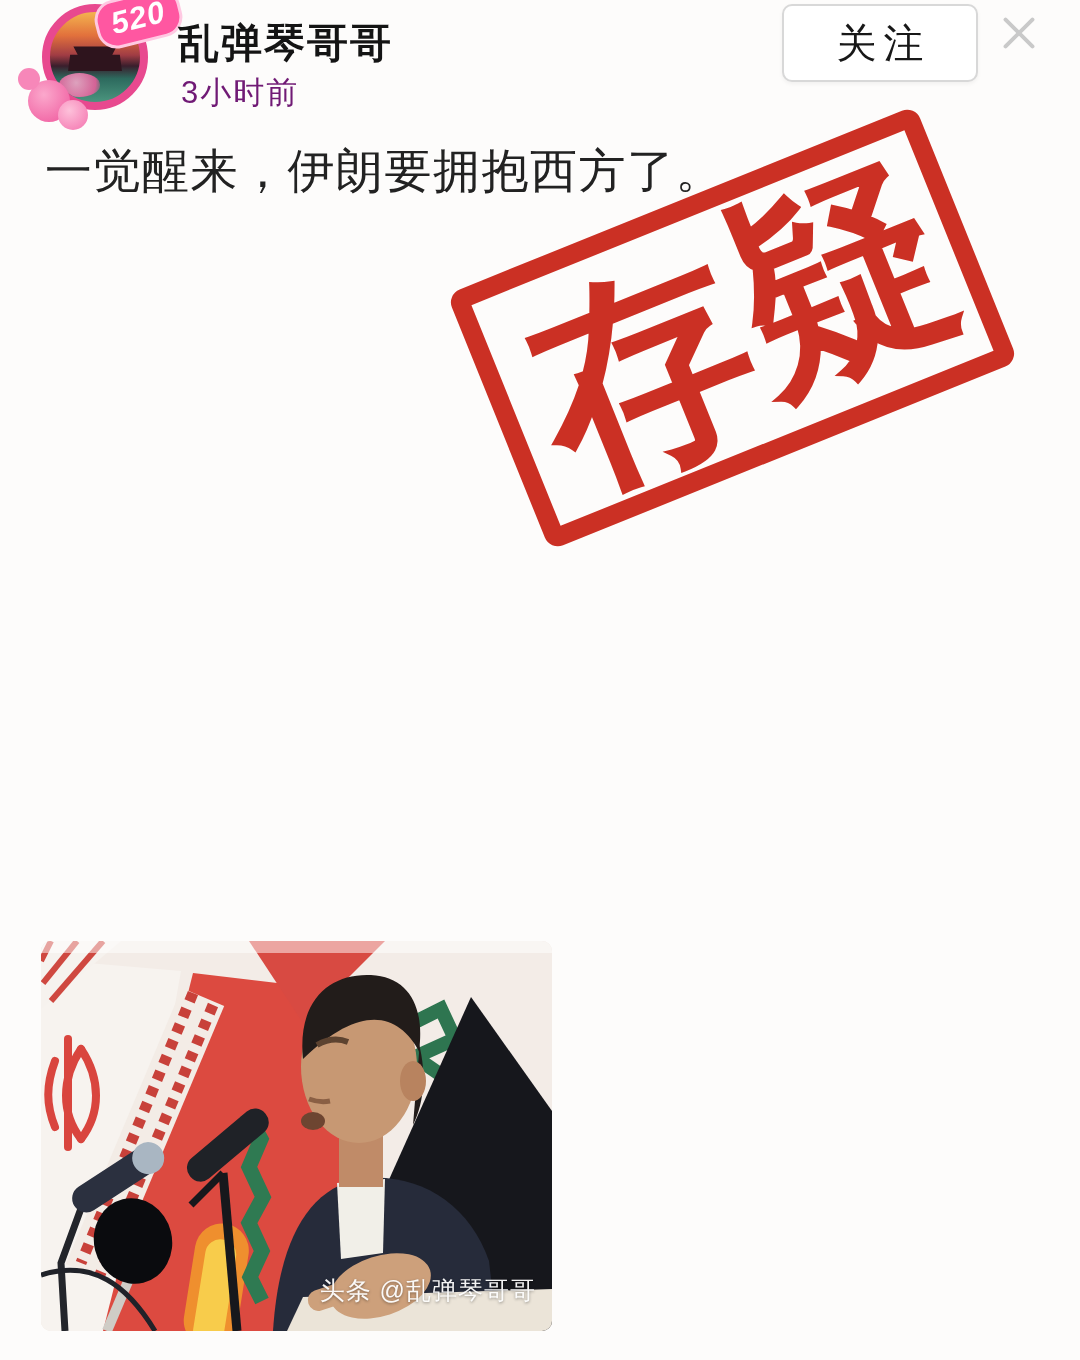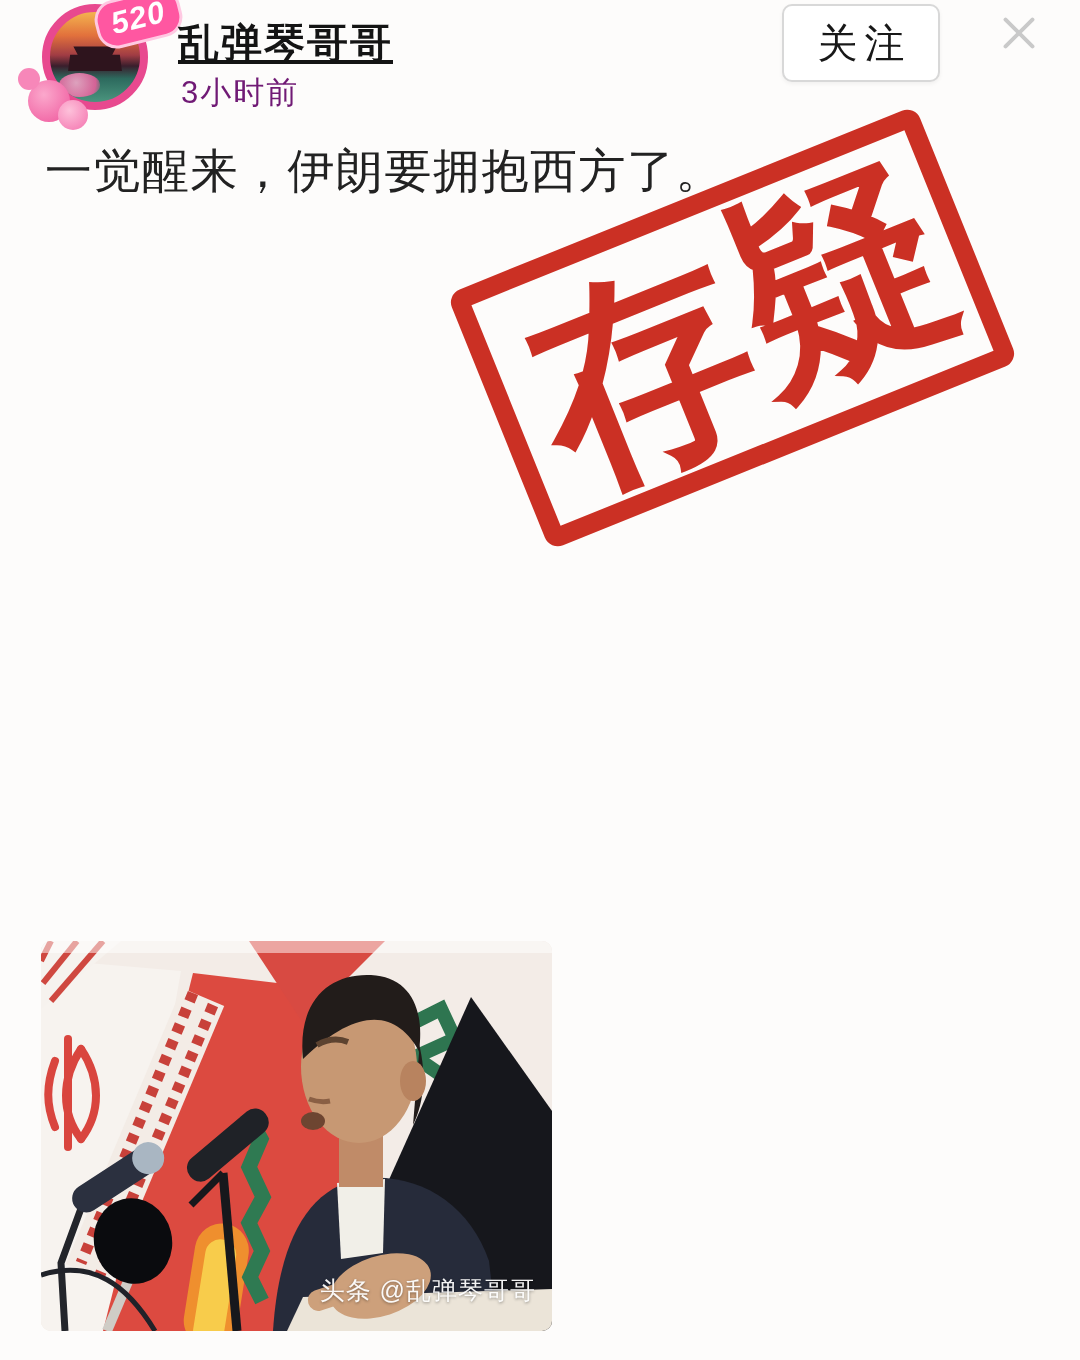--- a/index.html
+++ b/index.html
@@ -24,24 +24,24 @@
   .badge-520 {
     position:absolute; right:-24px; top:-8px; transform:rotate(-14deg);
     background:#ff57a1; color:#fff; font-weight:bold; font-style:italic;
     font-size:31px; line-height:1; padding:5px 13px 7px; border-radius:20px;
     border:3px solid #ffc9e2; letter-spacing:1px; z-index:3;
   }
   .heart-a,.heart-b,.heart-c { position:absolute; border-radius:50%; z-index:2; }
   .heart-a { left:-10px; bottom:2px; width:42px; height:42px; background:radial-gradient(circle at 38% 35%,#fba8cc,#ef559b); }
   .heart-b { left:20px; bottom:-6px; width:30px; height:30px; background:radial-gradient(circle at 38% 35%,#fdc1da,#f472ae); }
   .heart-c { left:-20px; bottom:34px; width:22px; height:22px; background:#f787b9; }
-  .username { position:absolute; left:178px; top:16px; font-size:41px; font-weight:bold; color:#141414; letter-spacing:2px; z-index:10;text-decoration:underline; }
+  .username { position:absolute; left:178px; top:16px; font-size:41px; font-weight:bold; color:#141414; letter-spacing:2px; z-index:10; }
   .timestamp { position:absolute; left:181px; top:72px; font-size:31px; color:#701a75; letter-spacing:2px; z-index:10; }
   .follow-btn {
-    position:absolute; left:782px; top:4px; width:158px; height:78px; z-index:12;
+    position:absolute; left:782px; top:4px; width:196px; height:78px; z-index:12;
     background:#ffffff; border:2px solid #d8d8d8; border-radius:10px;
     font-size:40px; color:#181818; letter-spacing:7px; text-indent:7px;
     display:flex; align-items:center; justify-content:center;
     box-shadow:0 2px 4px rgba(0,0,0,.05); cursor:pointer;
   }
   .close-btn { position:absolute; left:996px; top:10px; width:46px; height:46px; z-index:12; cursor:pointer; }
   .close-btn i { position:absolute; left:2px; top:21px; width:42px; height:4px; background:#c9c9c9; border-radius:2px; }
   .close-btn i:first-child { transform:rotate(45deg); }
   .close-btn i:last-child  { transform:rotate(-45deg); }
   

